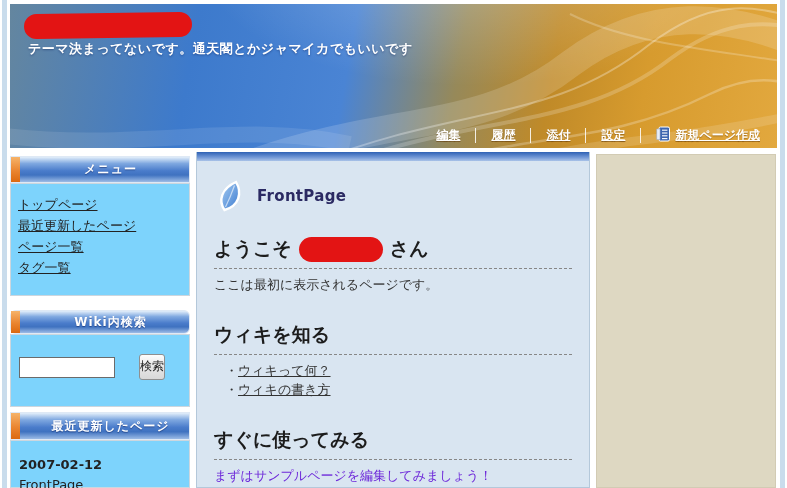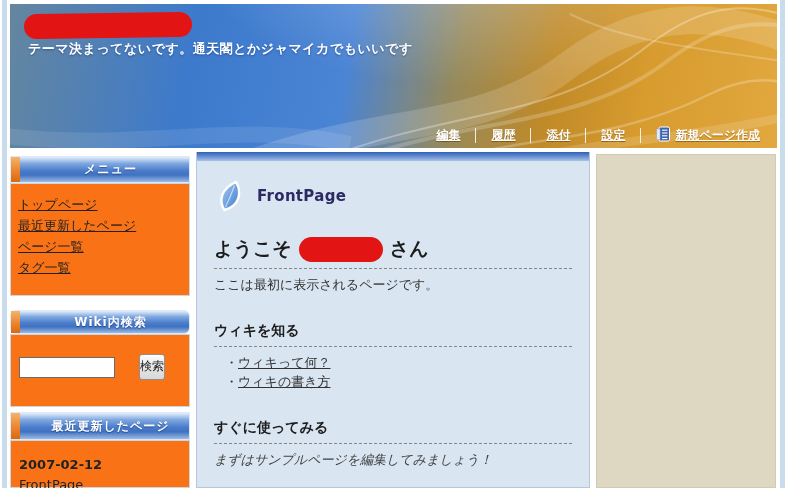--- a/index.html
+++ b/index.html
@@ -51,21 +51,21 @@
     background:linear-gradient(180deg,#f6b369 0%, #ea8530 55%, #dc690f 100%);
   }
   .side-bar .bar-title {
     display:block; text-align:center; color:#ffffff; font-weight:bold; font-size:12px;
     text-shadow:0 1px 1px rgba(10,30,90,0.5); letter-spacing:1px;margin-left:21px;
   }
   .bar-menu   { top:156px; height:27px; } .bar-menu .bar-title   { line-height:25px; }
   .bar-search { top:310px; height:24px;border-radius:6px; } .bar-search .bar-title { line-height:22px; }
   .bar-recent { top:412px; height:28px; } .bar-recent .bar-title { line-height:26px; }
 
-  .side-box { position:absolute; left:10px; width:180px; background:#f97316; border:1px solid #ccd6de; }
+  .side-box { position:absolute; left:10px; width:180px; background:#7dd3fc; border:1px solid #ccd6de; }
   .box-menu   { top:183px; height:113px; padding:14px 6px 0 7px; }
   .box-search { top:334px; height:73px;  padding:19px 0 0 8px; }
   .box-recent { top:440px; height:48px;  padding:16px 0 0 8px; }
 
   .menu-link { display:block; font-size:13px; line-height:14px; margin-bottom:7px;
     color:#222222; text-decoration:underline; white-space:nowrap; }
 
   .search-row { display:flex; align-items:center; }
   .search-input { width:96px; height:21px; border:1px solid #6b6b6b; background:#ffffff;
     font-size:12px; padding:0 3px; }
@@ -93,28 +93,28 @@
   .welcome-row {
     margin-top:24px; display:flex; align-items:center;
     font-size:19px; font-weight:bold; color:#1c1c1c;
     border-bottom:1px dashed #878787; padding-bottom:6px;
   }
   .redact-username { width:84px; height:25px; background:#e31414; border-radius:13px; margin:0 7px; }
 
   .intro-text { margin-top:7px; font-size:13px; color:#333333; }
 
   .section-heading {
-    margin-top:28px; font-size:14px; font-weight:bold; color:#1c1c1c;
+    margin-top:28px; font-size:19px; font-weight:bold; color:#1c1c1c;
     border-bottom:1px dashed #878787; padding-bottom:6px;
   }
   .link-list { margin-top:6px; margin-left:11px; list-style:none; }
   .link-list li { font-size:13px; line-height:19px; color:#333; }
   .link-list a { color:#333333; text-decoration:underline; }
   .bullet { color:#333; }
-  .lead-text { margin-top:7px; font-size:13px; color:#404040;font-style:italic; }
+  .lead-text { margin-top:7px; font-size:13px; color:#6d28d9; }
 
   
   .right-col {
     position:absolute; left:596px; top:154px; width:180px; height:334px;
     background:#ded8c2; border:1px solid #d2cbb4;
   }
 </style>
 </head>
 <body>
 

